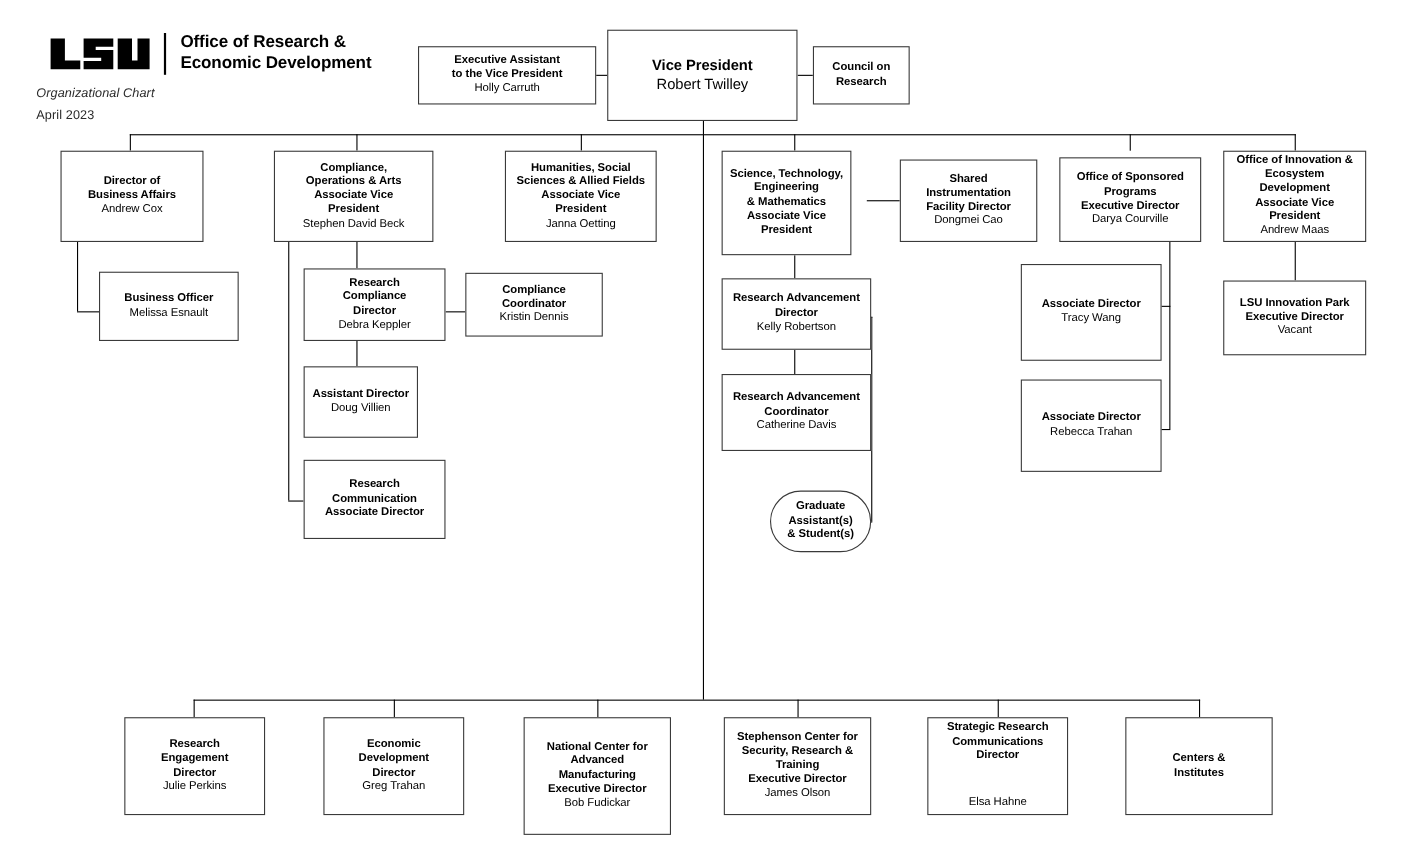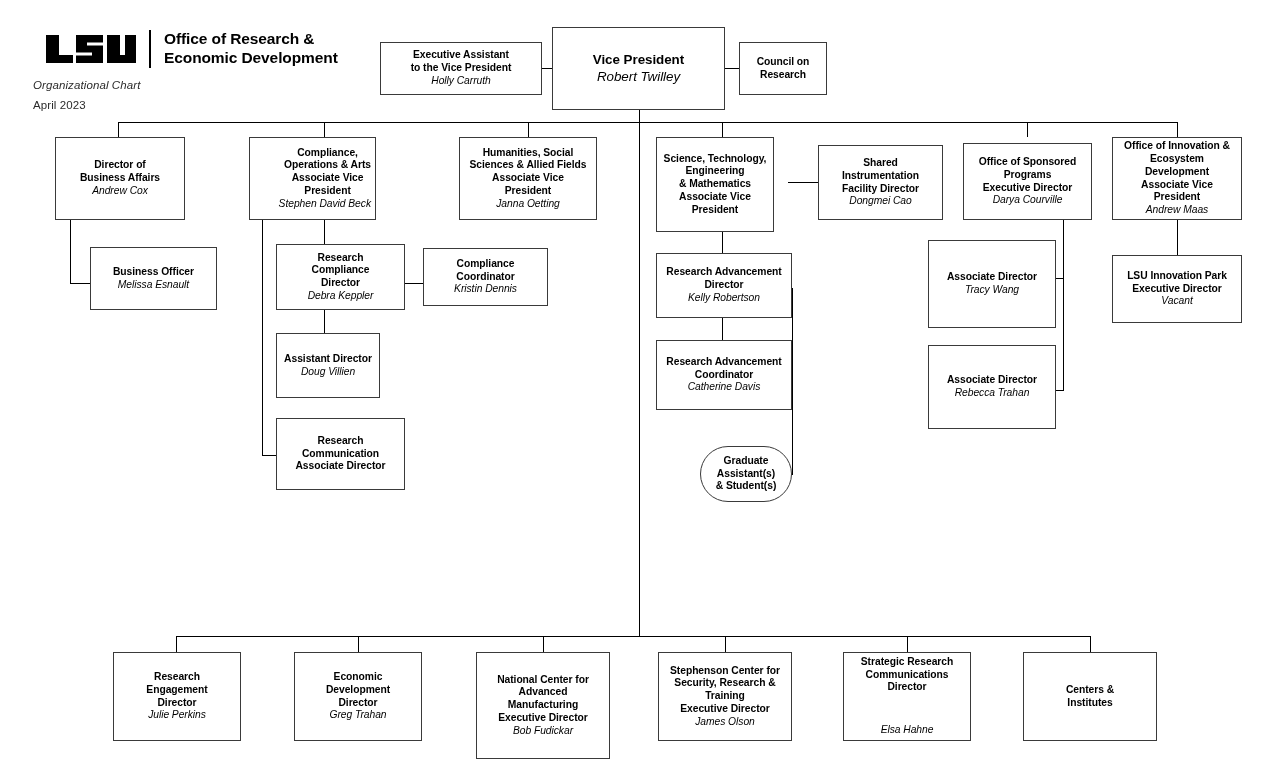--- a/index.html
+++ b/index.html
@@ -54,21 +54,20 @@
     overflow:hidden;
   }
   .box .ttl{
     font-weight:bold;
     font-size:10.3px;
     line-height:1.235;
     letter-spacing:-0.05px;
     white-space:pre-line;
   }
   .box .nm{
-    font-style:italic;
     font-size:10.3px;
     line-height:1.235;
     letter-spacing:-0.05px;
     margin-top:0px;
   }
   .box.vp .ttl{font-size:13.4px;line-height:1.25;}
   .box.vp .nm{font-size:13.4px;line-height:1.25;}
 </style>
 </head>
 <body>
@@ -164,21 +163,21 @@
     <div class="ttl">Director of
 Business Affairs</div>
     <div class="nm">Andrew Cox</div>
   </div>
 
   <div class="box" style="left:90px;top:247px;width:127px;height:63px;">
     <div class="ttl">Business Officer</div>
     <div class="nm">Melissa Esnault</div>
   </div>
 
-  <div class="box" style="left:249px;top:137px;width:127px;height:83px;align-items:flex-end;">
+  <div class="box" style="left:249px;top:137px;width:145px;height:83px;">
     <div class="ttl">Compliance,
 Operations &amp; Arts
 Associate Vice
 President</div>
     <div class="nm">Stephen David Beck</div>
   </div>
 
   <div class="box" style="left:276px;top:244px;width:129px;height:66px;">
     <div class="ttl">Research
 Compliance

